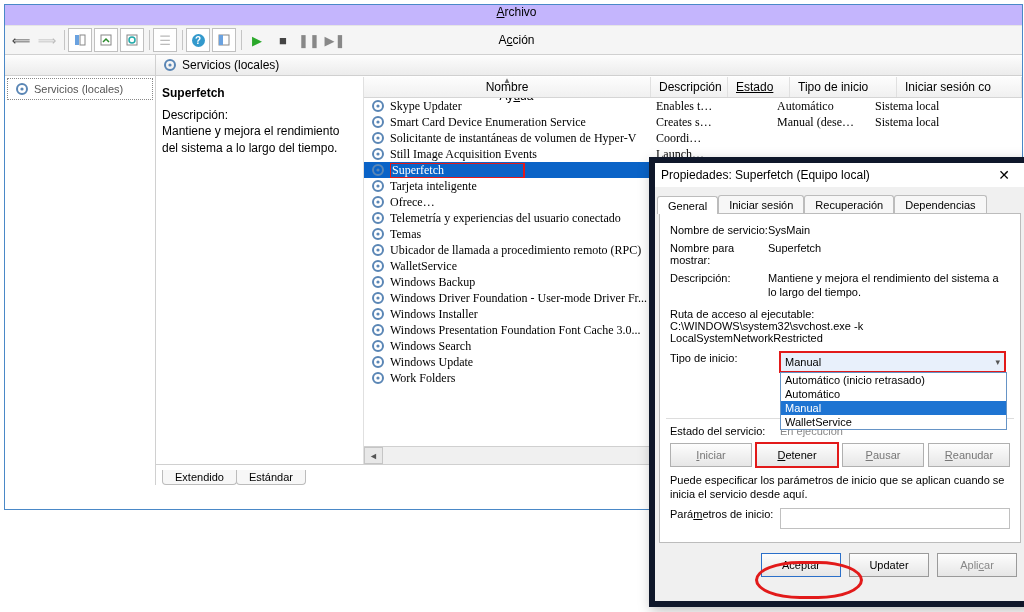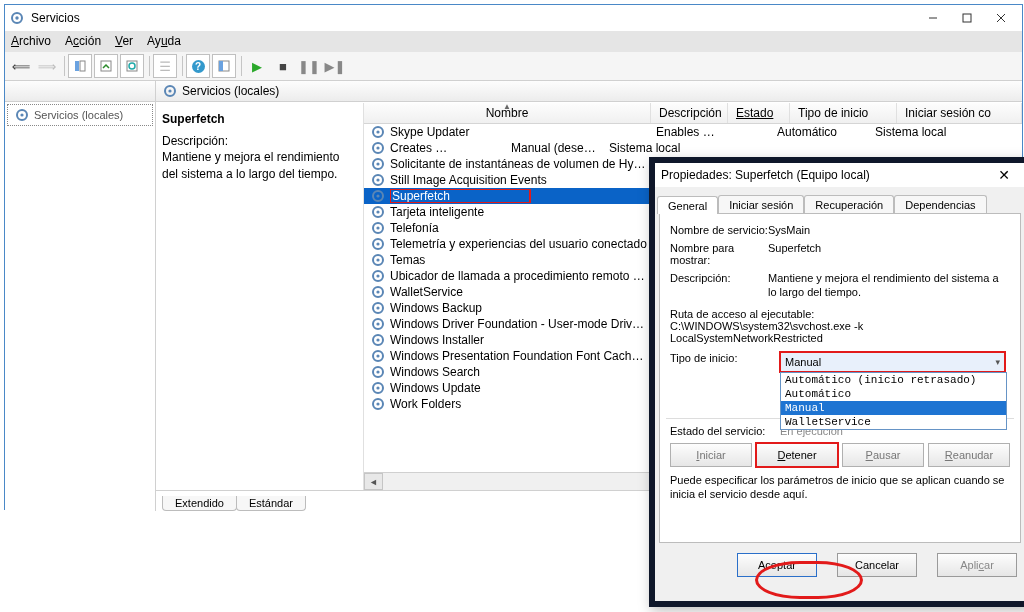--- a/index.html
+++ b/index.html
@@ -5,21 +5,21 @@
   html,body{margin:0;padding:0;font-family:"Segoe UI",Tahoma,sans-serif;font-size:12px;color:#000;background:#fff;}
   body{width:1024px;height:612px;position:relative;overflow:hidden;}
   
   .mainwin{position:absolute;left:4px;top:4px;width:1017px;height:504px;border:1px solid #4a88c7;background:#fff;}
   .titlebar{height:26px;display:flex;align-items:center;padding:0 4px;background:#fff;}
   .titlebar .icon{width:16px;height:16px;margin-right:6px;}
   .gear svg{width:16px;height:16px;display:block;}
   .titlebar .title{flex:1;}
   .winbtn{width:34px;height:22px;display:flex;align-items:center;justify-content:center;font-family:Arial;color:#333;}
   .winbtn svg{display:block;}
-  .menubar{height:20px;display:flex;align-items:center;padding-left:6px;gap:14px;background:#e5e5e5;border-bottom:1px solid #e5e5e5;}
+  .menubar{height:20px;display:flex;align-items:center;padding-left:6px;gap:14px;background:#c4b5fd;border-bottom:1px solid #e5e5e5;flex-direction:column;}
   .menubar span{cursor:default;}
   .menubar u{text-decoration:underline;}
   .toolbar{height:28px;display:flex;align-items:center;padding-left:4px;background:#f5f5f5;border-bottom:1px solid #d0d0d0;}
   .tbtn{height:22px;min-width:22px;border:1px solid transparent;display:flex;align-items:center;justify-content:center;margin-right:2px;font-size:13px;color:#444;}
   .tbtn.box{border:1px solid #c0c0c0;background:#fff;}
   .tsep{width:1px;height:20px;background:#c5c5c5;margin:0 3px;}
   .content{display:flex;height:calc(100% - 26px - 20px - 28px);}
   .leftpane{width:150px;border-right:1px solid #d0d0d0;background:#fff;}
   .tabhead{height:20px;display:flex;align-items:center;border-bottom:1px solid #d0d0d0;padding-left:4px;background:linear-gradient(#fdfdfd,#ececec);font-size:11px;color:#555;}
   .lp-item{padding:2px 6px;border:1px dotted #888;margin:2px;background:#fff;font-size:11px;color:#555;display:flex;align-items:center;gap:4px;}
@@ -33,21 +33,21 @@
   .listcol{flex:1;display:flex;flex-direction:column;min-width:0;}
   .colheads{height:20px;display:flex;border-bottom:1px solid #d5d5d5;background:linear-gradient(#fdfdfd,#f0f0f0);align-items:center;position:relative;}
   .colheads .ch{padding:0 8px;border-right:1px solid #e0e0e0;height:100%;display:flex;align-items:center;white-space:nowrap;overflow:hidden;}
   .ch.name{width:270px;justify-content:center;position:relative;}
   .ch.name .sortarrow{position:absolute;top:-1px;left:50%;transform:translateX(-50%);font-size:8px;color:#666;}
   .ch.desc{width:60px;}
   .ch.estado{width:45px;text-decoration:underline;}
   .ch.tipo{width:90px;}
   .ch.iniciar{flex:1;}
   .rows{flex:1;overflow:hidden;}
-  .row{height:16px;display:flex;align-items:center;padding-left:6px;white-space:nowrap;}
+  .row{height:16px;display:flex;align-items:flex-end;padding-left:6px;white-space:nowrap;font-family:Liberation Serif, serif;}
   .row .gear{margin-right:4px;flex-shrink:0;}
   .row .cells{display:flex;flex:1;min-width:0;}
   .row .c{overflow:hidden;text-overflow:ellipsis;white-space:nowrap;padding-right:8px;}
   .row .c.name{width:258px;}
   .row .c.desc{width:60px;}
   .row .c.estado{width:45px;}
   .row .c.tipo{width:90px;}
   .row .c.iniciar{flex:1;}
   .row.selected{background:#0a63c7;color:#fff;}
   .redbox{outline:2px solid #e21a1a;outline-offset:-1px;}
@@ -65,61 +65,36 @@
   .tab2{padding:3px 10px 2px;border:1px solid #bcbcbc;border-bottom:none;background:#f7f7f7;font-size:11px;margin-right:0;border-radius:3px 3px 0 0;}
   .tab2.active{background:#fff;position:relative;top:1px;z-index:2;}
   .tabpage{margin:0 4px 4px;border:1px solid #bcbcbc;background:#fff;height:330px;padding:10px 10px 6px;box-sizing:border-box;position:relative;font-size:11px;}
   .lblrow{display:flex;margin-bottom:6px;}
   .lblrow .lab{width:98px;}
   .descbox{flex:1;border:none;background:#fff;height:30px;font-size:11px;line-height:1.25;}
   .pathblock{margin:2px 0 8px;}
   .selectwrap{position:relative;margin-bottom:2px;}
   .selectwrap .drop{width:225px;height:20px;border:1px solid #7a9ec7;background:#e8f0fb;display:flex;align-items:center;padding:0 4px;justify-content:space-between;box-sizing:border-box;}
   .ddlist{position:absolute;left:110px;top:20px;width:225px;border:1px solid #6694c6;background:#fff;z-index:10;}
-  .ddlist div{padding:1px 4px;font-family:Liberation Mono, monospace;}
+  .ddlist div{padding:1px 4px;}
   .ddlist .sel{background:#1e74d2;color:#fff;}
   .controlrow{display:flex;gap:4px;margin:4px 0;}
   .wbtn{flex:1;height:22px;border:1px solid #b0b0b0;background:linear-gradient(#fdfdfd,#e6e6e6);display:flex;align-items:center;justify-content:center;font-size:11px;color:#777;}
   .wbtn.enabled{color:#000;}
   .inp{height:19px;border:1px solid #c0c0c0;background:#fff;flex:1;}
-  .dlgbtns{display:flex;gap:20px;justify-content:flex-end;padding:6px 8px;}
+  .dlgbtns{display:flex;gap:8px;justify-content:flex-end;padding:6px 8px;}
   .dlgbtn{width:78px;height:22px;border:1px solid #9a9a9a;background:linear-gradient(#fdfdfd,#e6e6e6);display:flex;align-items:center;justify-content:center;font-size:11px;}
   .dlgbtn.def{border:1px solid #2a6fc9;}
   .dlgbtn.dis{color:#888;}
   .redring{border:3px solid #e21a1a;border-radius:50%/60%;position:absolute;width:102px;height:32px;pointer-events:none;}
 </style>
 </head>
 <body>
 
 <div class="mainwin">
-  <div class="titlebar">
-    <span class="icon gear">
-      <svg viewBox="0 0 16 16">
-          <circle cx="8" cy="8" r="5" fill="none" stroke="#5a86b5" stroke-width="2"></circle>
-          <circle cx="8" cy="8" r="1.7" fill="#5a86b5"></circle>
-        </svg>
-    </span>
-    <span class="title">Servicios</span>
-    <div class="winbtn">
-        <svg width="10" height="10">
-          <line x1="1" y1="5" x2="9" y2="5" stroke="#333" stroke-width="1"></line>
-        </svg>
-      </div>
-    <div class="winbtn">
-        <svg width="10" height="10">
-          <rect x="1" y="1" width="8" height="8" fill="none" stroke="#333" stroke-width="1"></rect>
-        </svg>
-      </div>
-    <div class="winbtn">
-        <svg width="10" height="10">
-          <line x1="1" y1="1" x2="9" y2="9" stroke="#333"></line>
-          <line x1="9" y1="1" x2="1" y2="9" stroke="#333"></line>
-        </svg>
-      </div>
-  </div>
   <div class="menubar">
     <span><u>A</u><span>rchivo</span></span>
     <span>A<u>c</u>ción</span>
     <span><u>V</u>er</span>
     <span>Ay<u>u</u>da</span>
   </div>
   <div class="toolbar">
     <div class="tbtn">⟸</div>
     <div class="tbtn" style="color:#bbb">⟹</div>
     <div class="tsep"></div>
@@ -216,20 +191,21 @@
                 </div>
               </div>
               <div class="row">
                 <span class="gear">
                   <svg viewBox="0 0 16 16" width="13" height="13">
                     <circle cx="8" cy="8" r="5" fill="none" stroke="#5a86b5" stroke-width="2"></circle>
                     <circle cx="8" cy="8" r="1.6" fill="#5a86b5"></circle>
                   </svg>
                 </span>
                 <div class="cells">
+                  <span class="c name">Smart Card Device Enumeration Service</span>
                   <span class="c desc">Creates soft…</span>
                   <span class="c estado"></span>
                   <span class="c tipo">Manual (dese…</span>
                   <span class="c iniciar">Sistema local</span>
                 </div>
               </div>
               <div class="row">
                 <span class="gear">
                   <svg viewBox="0 0 16 16" width="13" height="13">
                     <circle cx="8" cy="8" r="5" fill="none" stroke="#5a86b5" stroke-width="2"></circle>
@@ -290,21 +266,20 @@
                 </div>
               </div>
               <div class="row">
                 <span class="gear">
                   <svg viewBox="0 0 16 16" width="13" height="13">
                     <circle cx="8" cy="8" r="5" fill="none" stroke="#5a86b5" stroke-width="2"></circle>
                     <circle cx="8" cy="8" r="1.6" fill="#5a86b5"></circle>
                   </svg>
                 </span>
                 <div class="cells">
-                  <span class="c name">Telefonía</span>
                   <span class="c desc">Ofrece…</span>
                   <span class="c estado"></span>
                   <span class="c tipo"></span>
                   <span class="c iniciar"></span>
                 </div>
               </div>
               <div class="row">
                 <span class="gear">
                   <svg viewBox="0 0 16 16" width="13" height="13">
                     <circle cx="8" cy="8" r="5" fill="none" stroke="#5a86b5" stroke-width="2"></circle>
@@ -532,20 +507,24 @@
         <div class="lab" style="width:110px">Estado del servicio:</div>
         <div style="color:#888">En ejecución</div>
       </div>
     <div class="controlrow">
       <div class="wbtn"><u>I</u>niciar</div>
       <div class="wbtn enabled redbox"><u>D</u>etener</div>
       <div class="wbtn"><u>P</u>ausar</div>
       <div class="wbtn"><u>R</u>eanudar</div>
     </div>
     <div style="margin:6px 0;line-height:1.3">Puede especificar los parámetros de inicio que se aplican cuando se inicia el servicio desde aquí.</div>
+    <div class="lblrow">
+        <div class="lab" style="width:110px">Pará<u>m</u>etros de inicio:</div>
+        <div class="inp"></div>
+      </div>
   </div>
   <div class="dlgbtns">
     <div class="dlgbtn def">Aceptar</div>
-    <div class="dlgbtn">Cancelar</div>
+    <div class="dlgbtn">Updater</div>
     <div class="dlgbtn dis">Apli<u>c</u>ar</div>
   </div>
   <div class="redring" style="left:100px;bottom:2px"></div>
 </div>
 
 </body></html>

